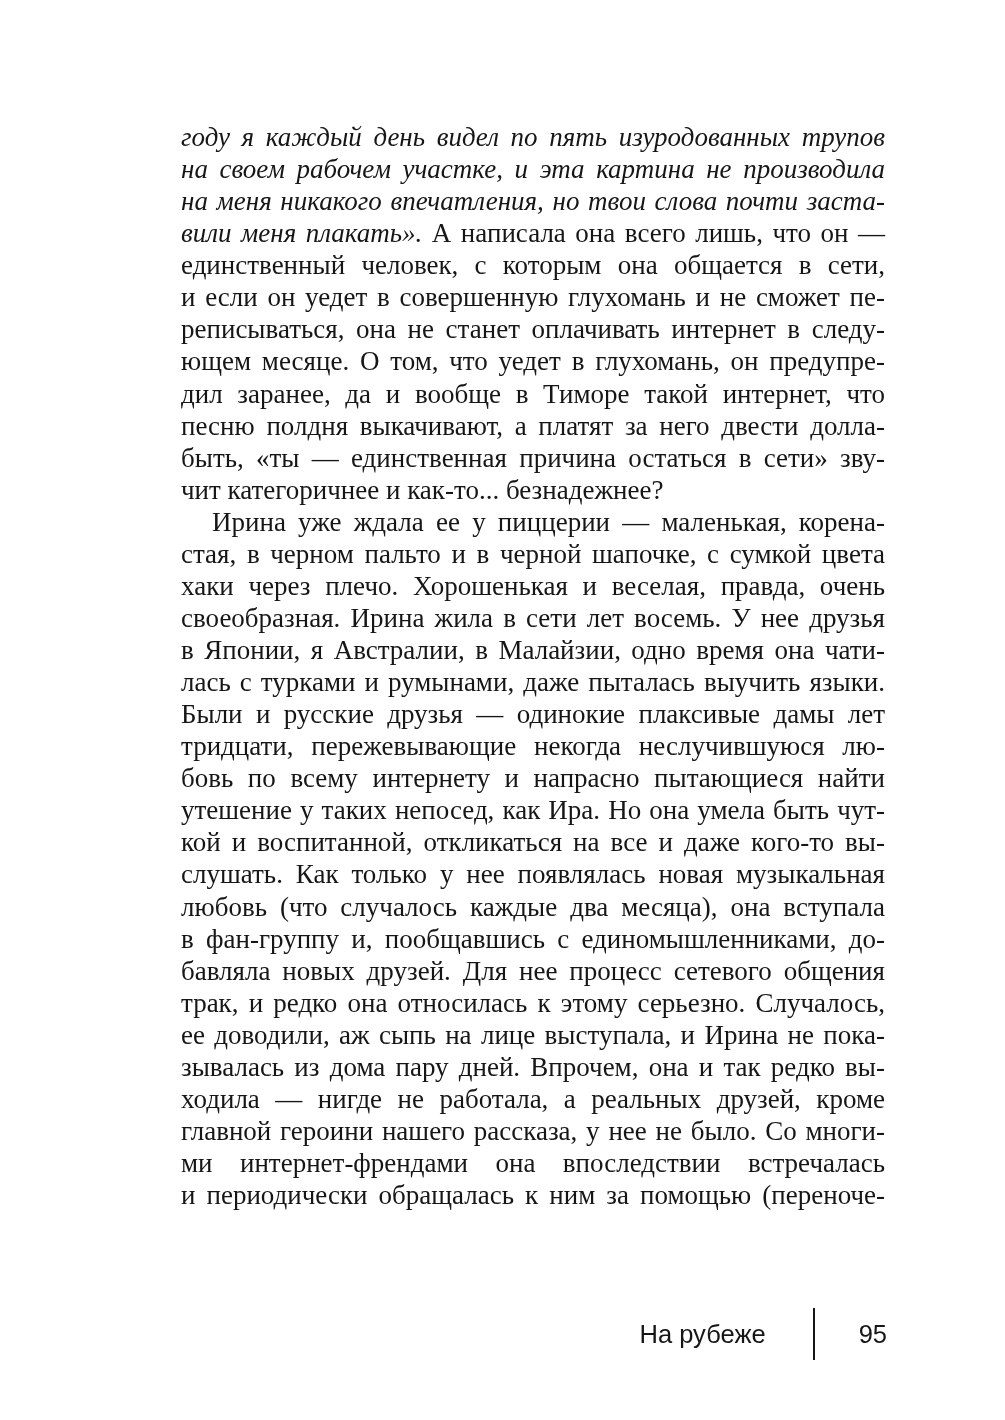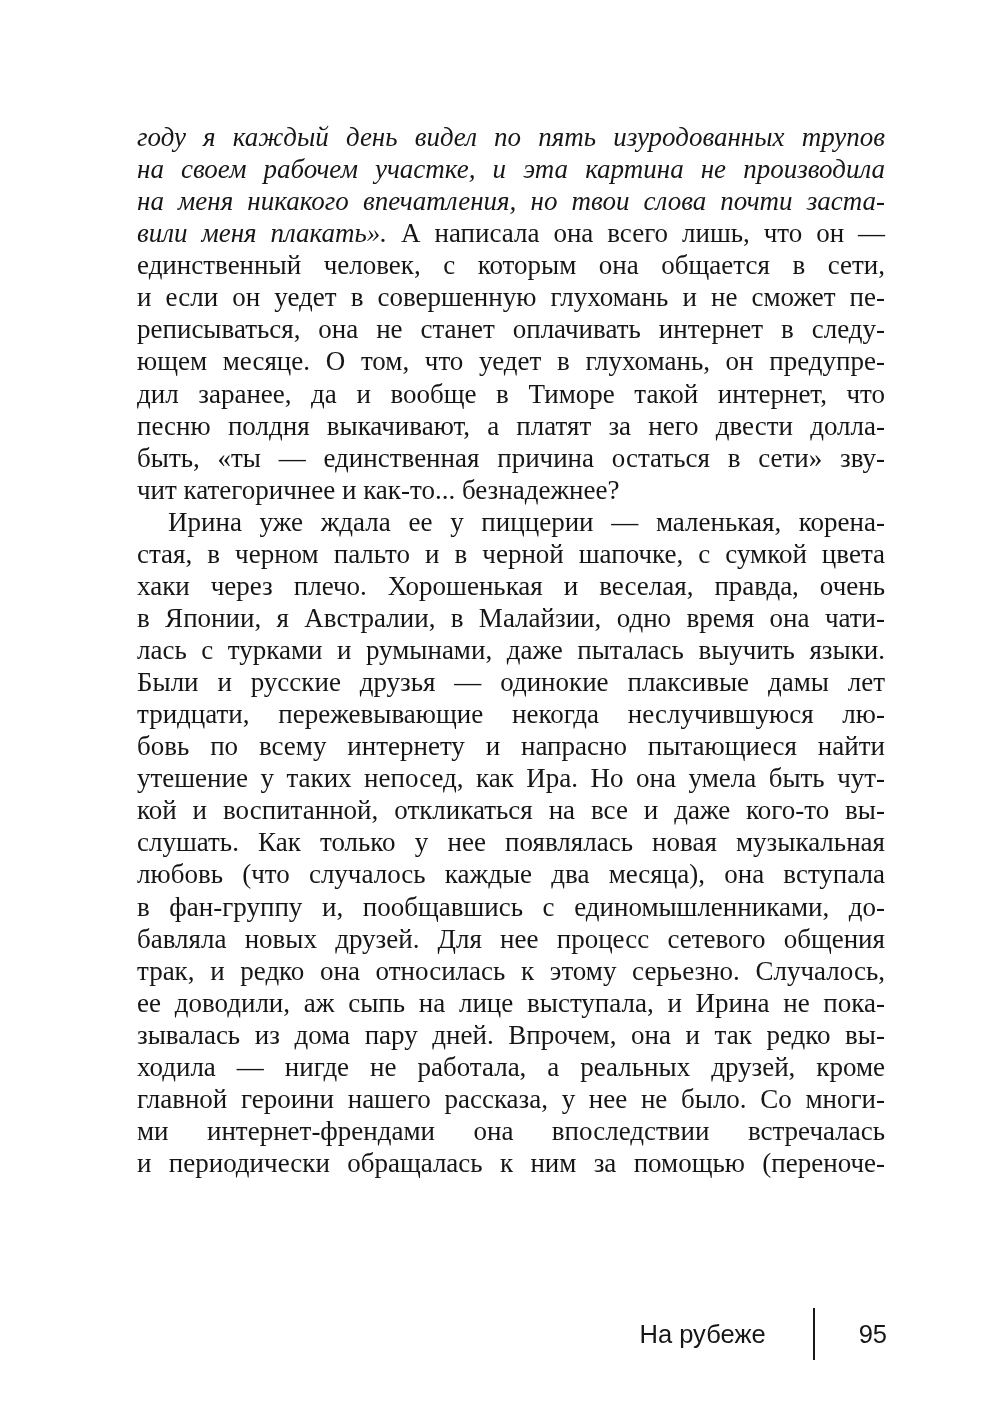--- a/index.html
+++ b/index.html
@@ -13,21 +13,21 @@
     overflow: hidden;
   }
   .text-block {
     position: absolute;
     left: 137px;
     top: 121px;
     width: 748px;
     font-size: 27px;
     line-height: 32.06px;
   }
-  .line { text-align: left; }
+  .line { text-align: left; margin-left: 44px; }
   .line.just {
     text-align: justify;
     text-align-last: justify;
   }
   .line.indent { text-indent: 31px; }
   .it { font-style: italic; }
   .footer {
     position: absolute;
     top: 1308px;
     right: 118px;
@@ -60,20 +60,21 @@
       <div class="line just"><span>и если он уедет в совершенную глухомань и не сможет пе-</span></div>
       <div class="line just"><span>реписываться, она не станет оплачивать интернет в следу-</span></div>
       <div class="line just"><span>ющем месяце. О том, что уедет в глухомань, он предупре-</span></div>
       <div class="line just"><span>дил заранее, да и вообще в Тиморе такой интернет, что</span></div>
       <div class="line just"><span>песню полдня выкачивают, а платят за него двести долла-</span></div>
       <div class="line just"><span>быть, «ты — единственная причина остаться в сети» зву-</span></div>
       <div class="line"><span>чит категоричнее и как-то... безнадежнее?</span></div>
       <div class="line just indent"><span>Ирина уже ждала ее у пиццерии — маленькая, корена-</span></div>
       <div class="line just"><span>стая, в черном пальто и в черной шапочке, с сумкой цвета</span></div>
       <div class="line just"><span>хаки через плечо. Хорошенькая и веселая, правда, очень</span></div>
+      <div class="line just"><span>своеобразная. Ирина жила в сети лет восемь. У нее друзья</span></div>
       <div class="line just"><span>в Японии, я Австралии, в Малайзии, одно время она чати-</span></div>
       <div class="line just"><span>лась с турками и румынами, даже пыталась выучить языки.</span></div>
       <div class="line just"><span>Были и русские друзья — одинокие плаксивые дамы лет</span></div>
       <div class="line just"><span>тридцати, пережевывающие некогда неслучившуюся лю-</span></div>
       <div class="line just"><span>бовь по всему интернету и напрасно пытающиеся найти</span></div>
       <div class="line just"><span>утешение у таких непосед, как Ира. Но она умела быть чут-</span></div>
       <div class="line just"><span>кой и воспитанной, откликаться на все и даже кого-то вы-</span></div>
       <div class="line just"><span>слушать. Как только у нее появлялась новая музыкальная</span></div>
       <div class="line just"><span>любовь (что случалось каждые два месяца), она вступала</span></div>
       <div class="line just"><span>в фан-группу и, пообщавшись с единомышленниками, до-</span></div>

